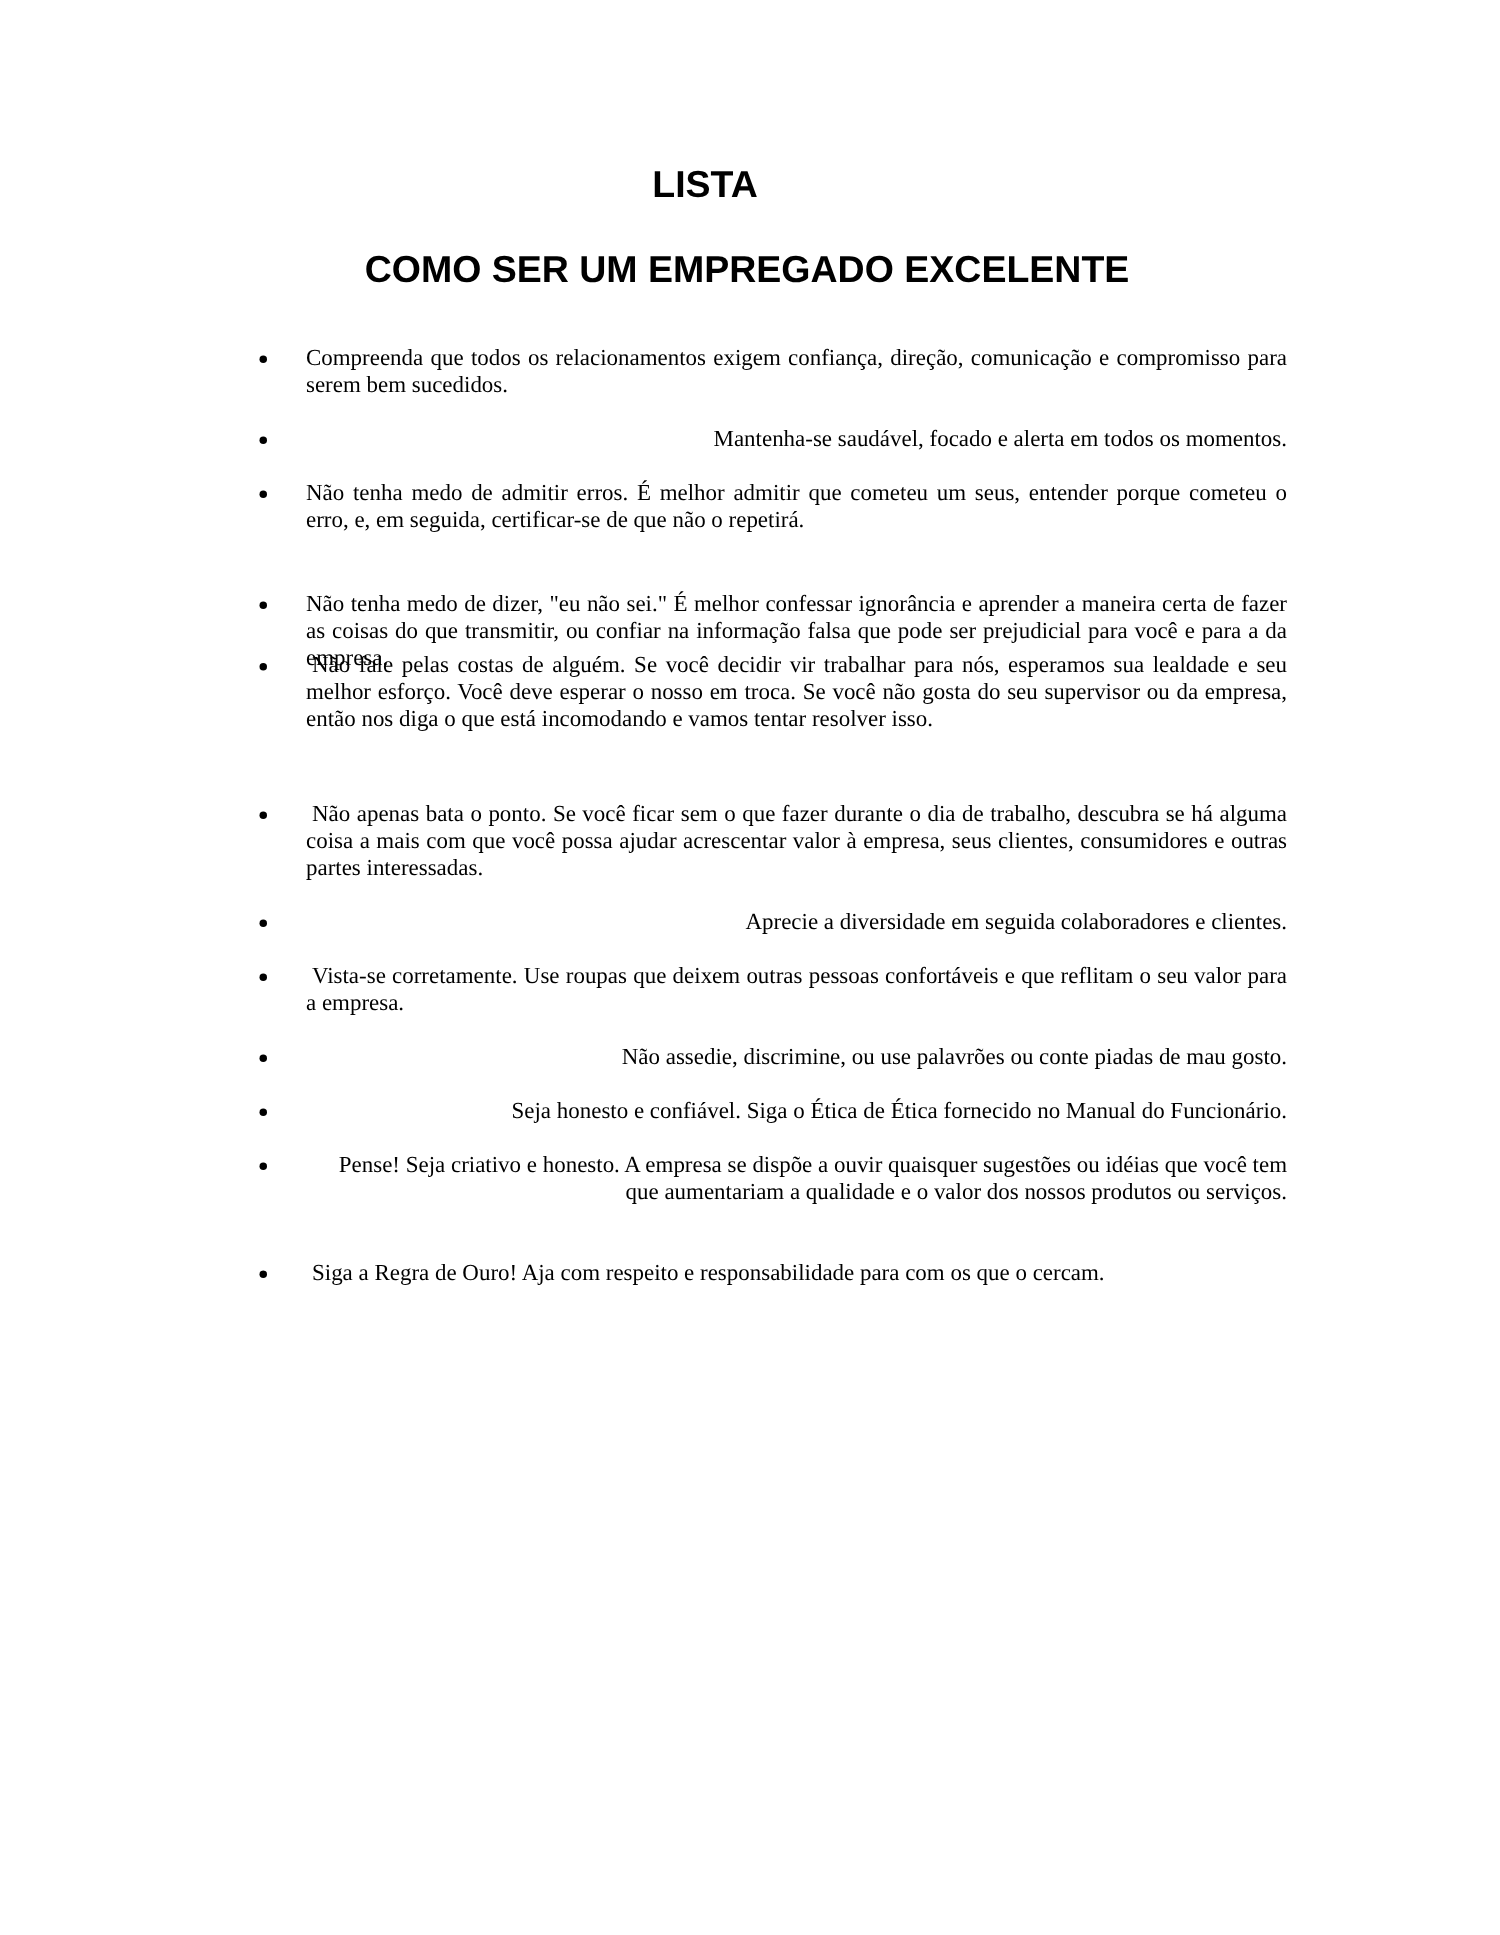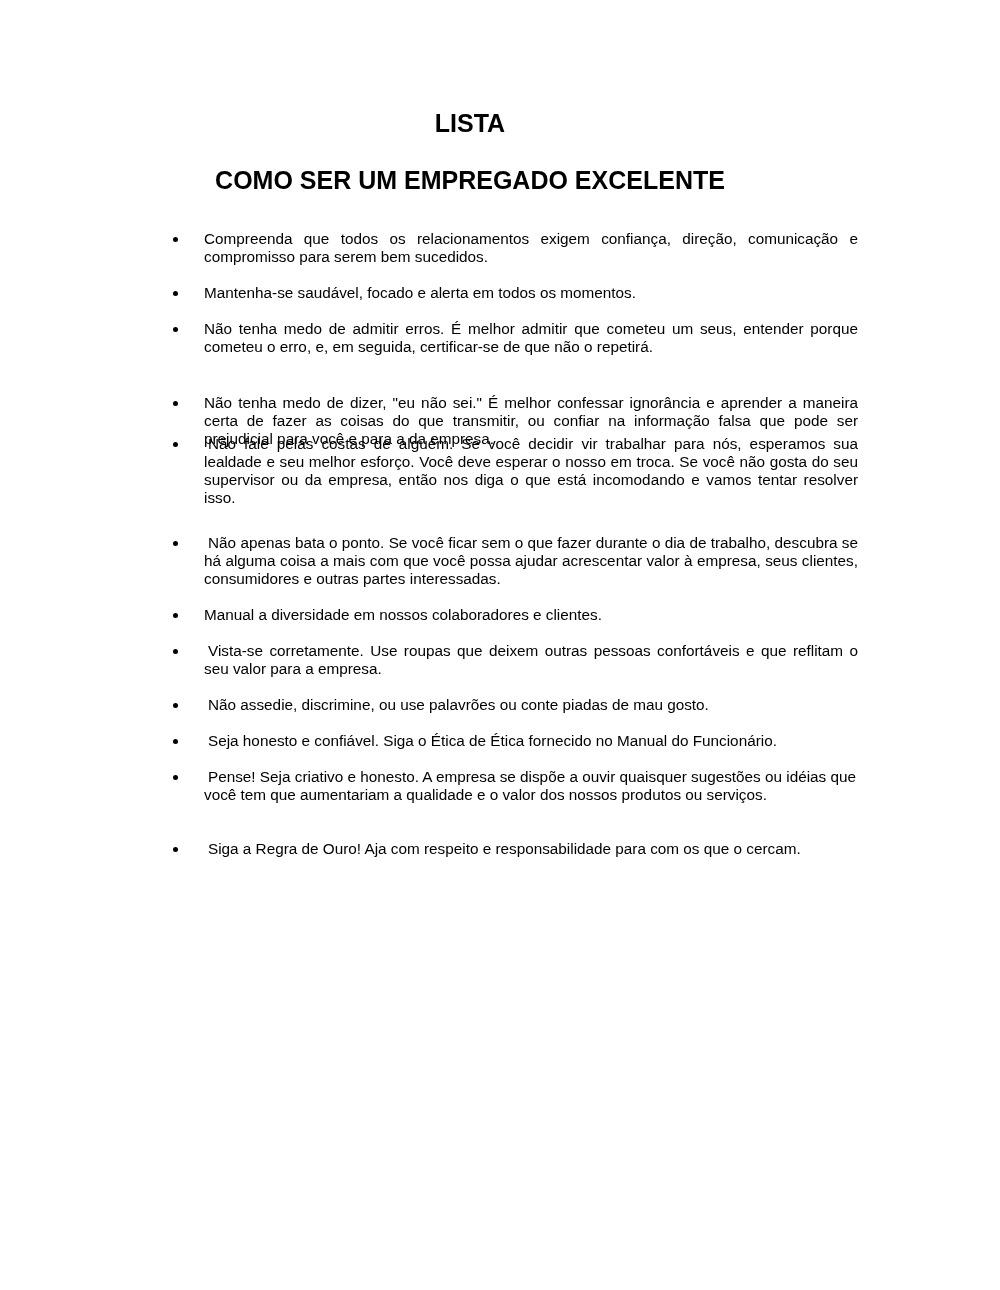--- a/index.html
+++ b/index.html
@@ -33,35 +33,37 @@
     }
     .title-1 {
       top: 108px;
       font-size: 25px;
       line-height: 30px;
     }
     .title-2 {
       top: 165px;
       font-size: 25px;
       line-height: 30px;
+      padding-left: 28px;
     }
     .list {
       position: absolute;
       left: 0;
       top: 0;
       margin: 0;
       padding: 0;
       list-style: none;
     }
     .item {
       position: absolute;
       left: 170px;
       width: 690px;
       font-size: 15.3px;
       line-height: 18px;
+      font-family: Liberation Serif, serif;
     }
     .bullet {
       position: absolute;
       left: 0;
       top: 0;
       width: 12px;
       text-align: left;
       font-size: 15px;
     }
     .bullet::before {
@@ -78,21 +80,21 @@
       display: block;
       margin-left: 34px;
       width: 654px;
       text-align: justify;
       white-space: normal;
     }
     .text.lead-space {
       text-indent: 4px;
     }
     .text.left {
-      text-align: left;
+      text-align: right;
     }
   </style>
 </head>
 <body>
 
 <div class="page">
   <h1 class="title title-1">LISTA</h1>
   <h2 class="title title-2">COMO SER UM EMPREGADO EXCELENTE</h2>
 
   <ul class="list">
@@ -115,21 +117,21 @@
     <li class="item" style="top:435px">
       <span class="bullet"></span>
       <span class="text lead-space">Não fale pelas costas de alguém. Se você decidir vir trabalhar para nós, esperamos sua lealdade e seu melhor esforço. Você deve esperar o nosso em troca. Se você não gosta do seu supervisor ou da empresa, então nos diga o que está incomodando e vamos tentar resolver isso.</span>
     </li>
     <li class="item" style="top:534px">
       <span class="bullet"></span>
       <span class="text lead-space">Não apenas bata o ponto. Se você ficar sem o que fazer durante o dia de trabalho, descubra se há alguma coisa a mais com que você possa ajudar acrescentar valor à empresa, seus clientes, consumidores e outras partes interessadas.</span>
     </li>
     <li class="item" style="top:606px">
       <span class="bullet"></span>
-      <span class="text left">Manual a diversidade em nossos colaboradores e clientes.</span>
+      <span class="text left">Aprecie a diversidade em seguida colaboradores e clientes.</span>
     </li>
     <li class="item" style="top:642px">
       <span class="bullet"></span>
       <span class="text lead-space">Vista-se corretamente. Use roupas que deixem outras pessoas confortáveis e que reflitam o seu valor para a empresa.</span>
     </li>
     <li class="item" style="top:696px">
       <span class="bullet"></span>
       <span class="text lead-space left">Não assedie, discrimine, ou use palavrões ou conte piadas de mau gosto.</span>
     </li>
     <li class="item" style="top:732px">

